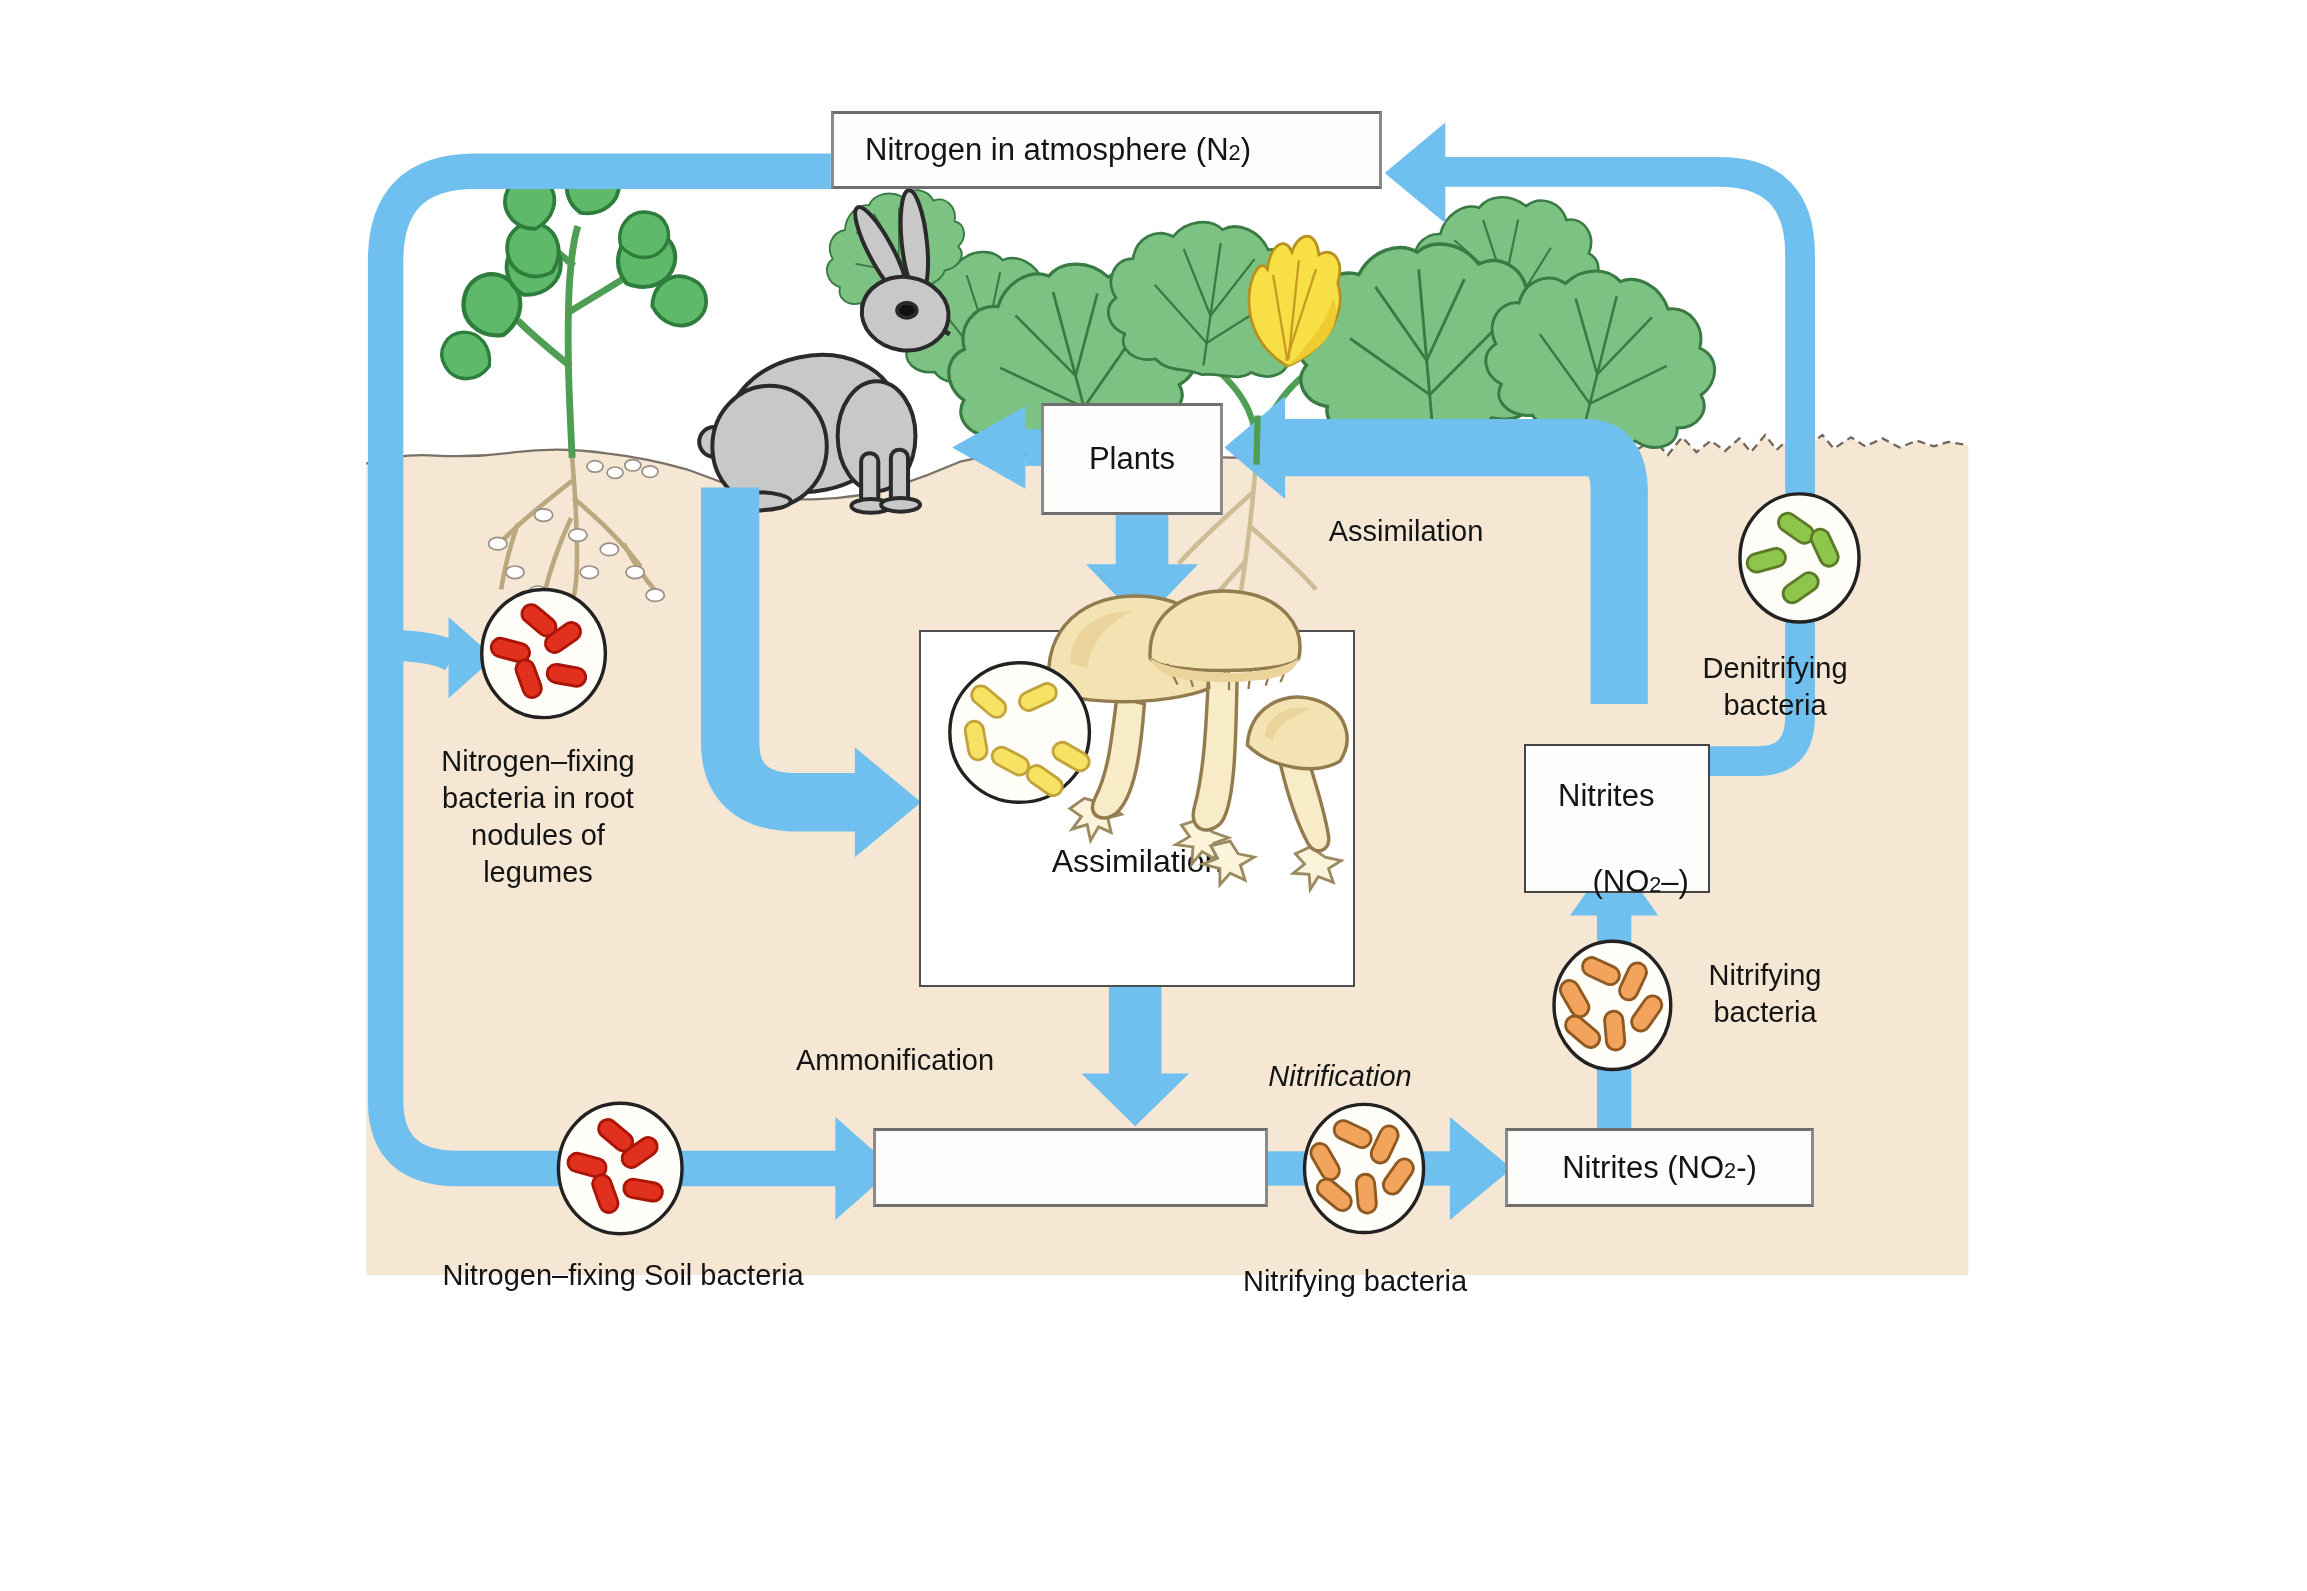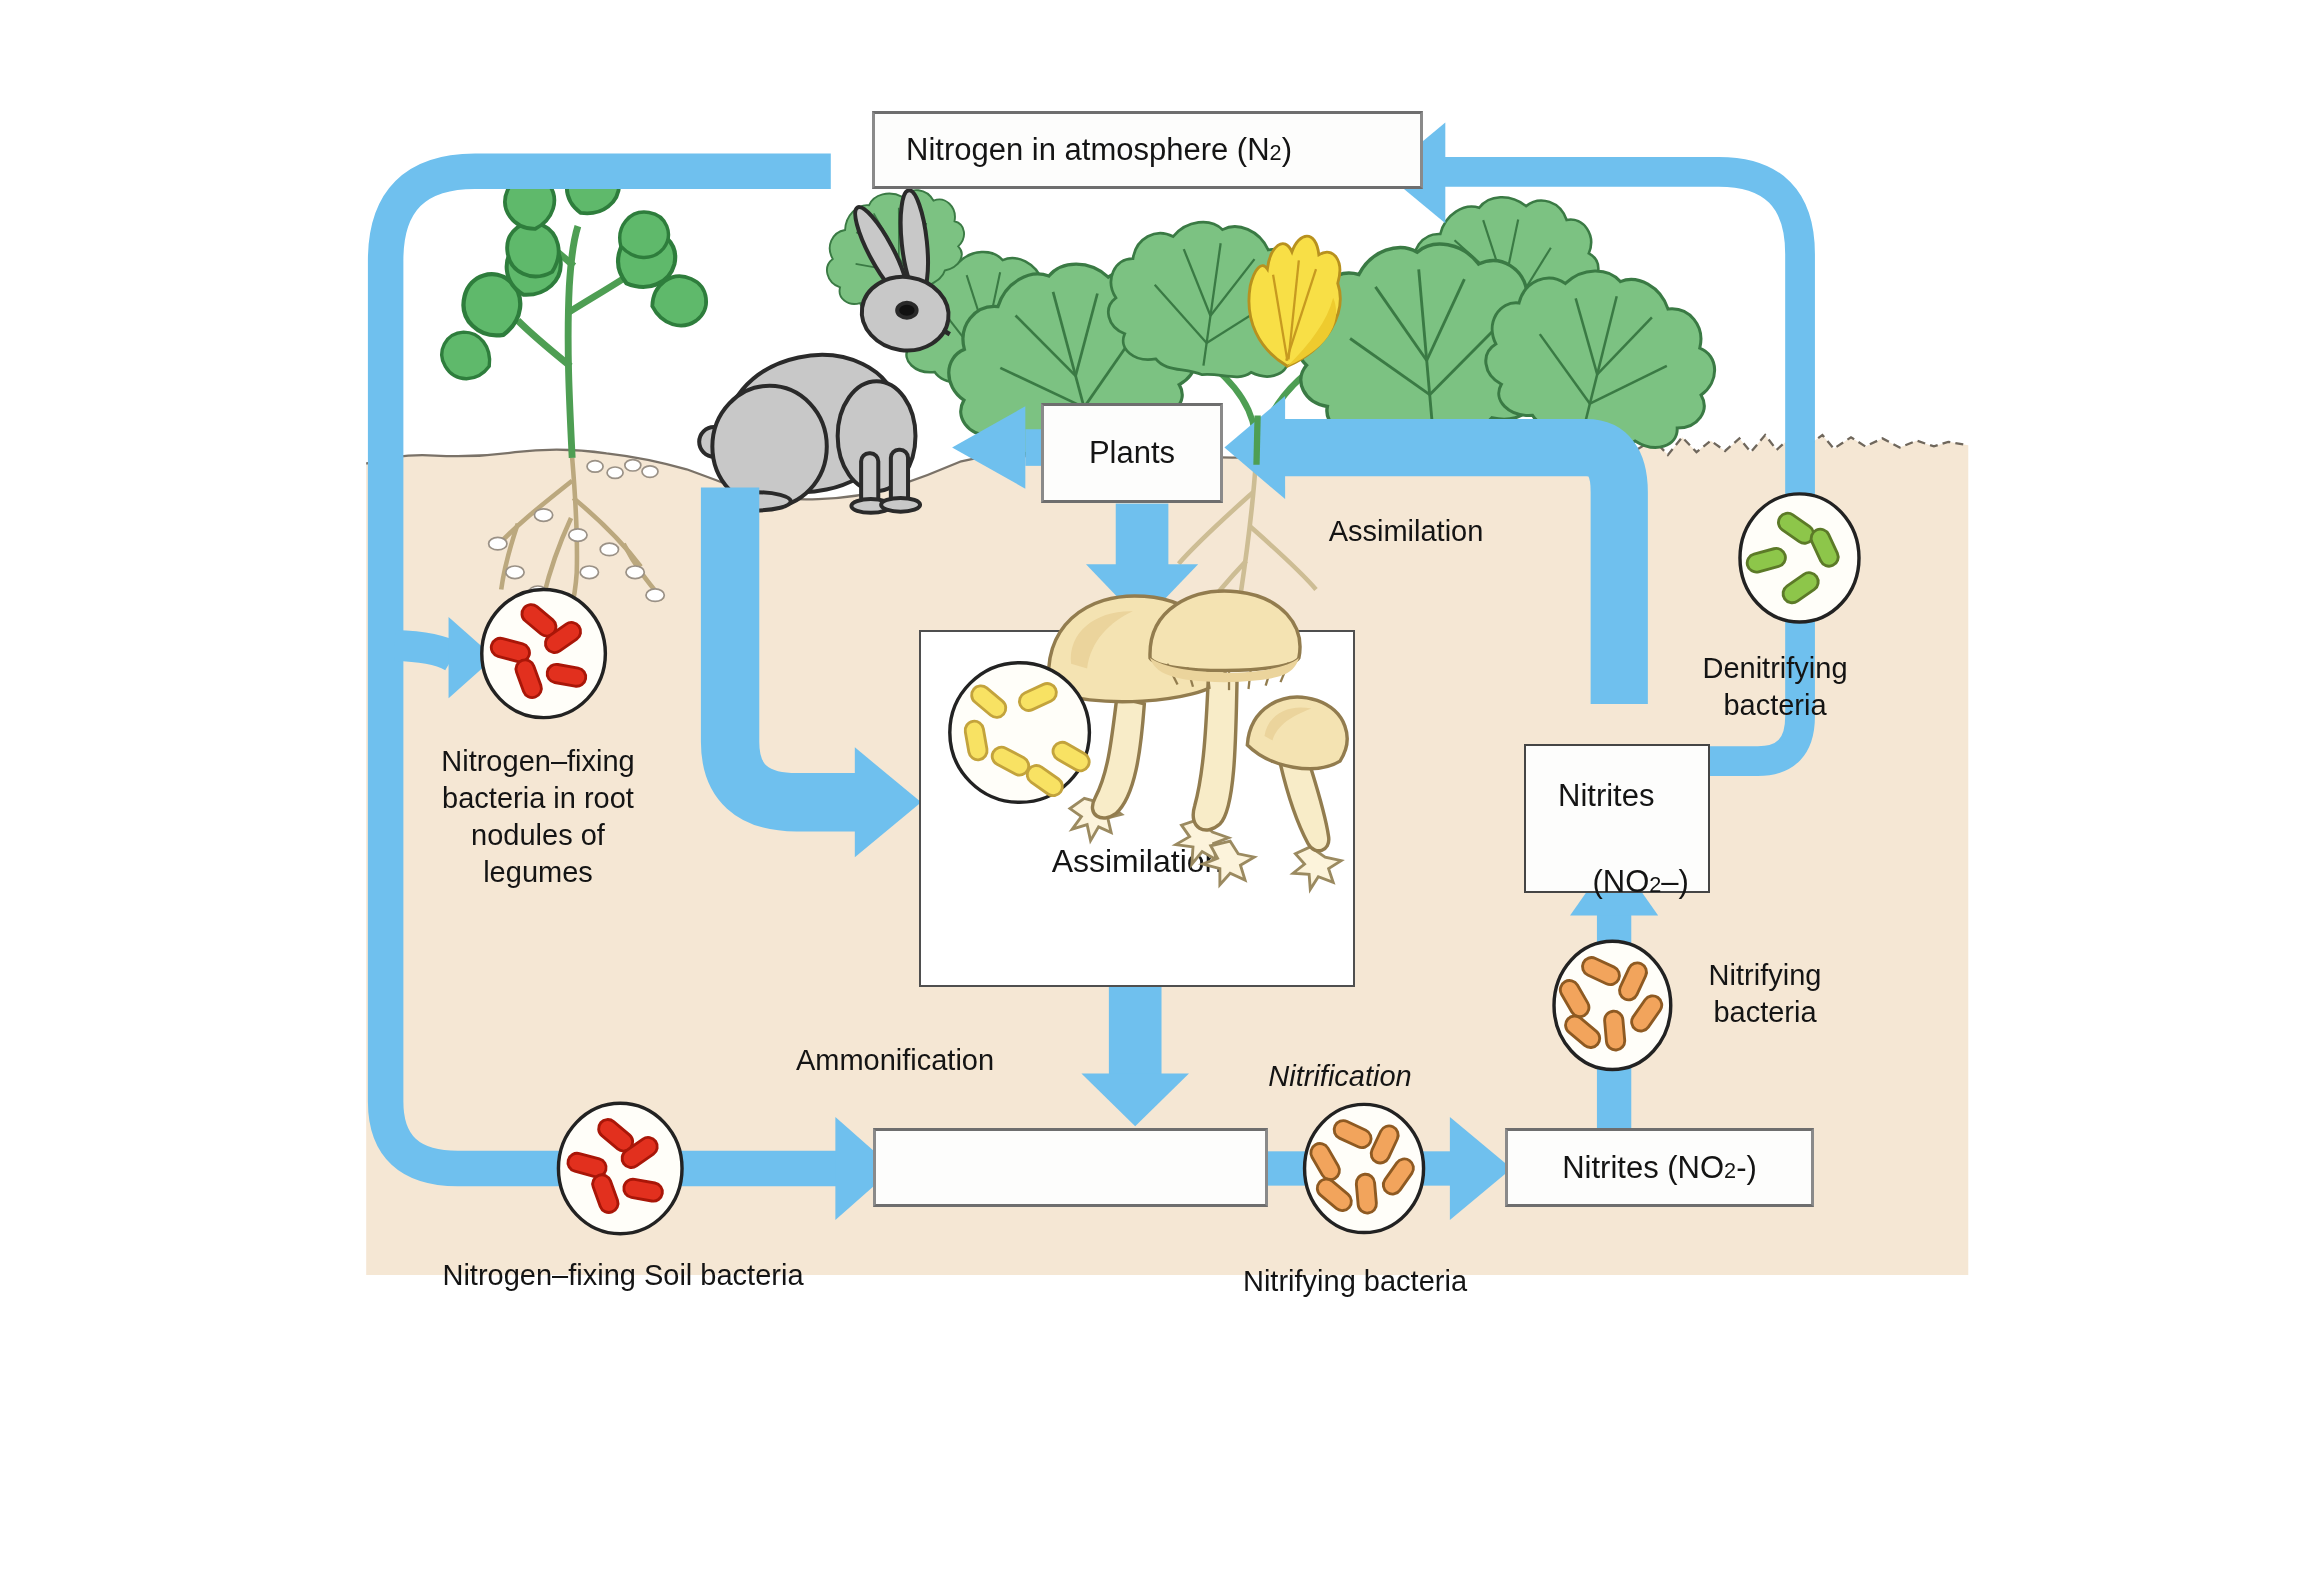--- a/index.html
+++ b/index.html
@@ -246,29 +246,29 @@
     <ellipse cx="3145" cy="975" rx="104" ry="112" fill="#FFFEF9" stroke="#222222" stroke-width="6"></ellipse>
     <g fill="#8DC64A" stroke="#5C7A28" stroke-width="5">
       <use href="#rod" transform="translate(3139,923) rotate(35)"></use>
       <use href="#rod" transform="translate(3087,979) rotate(-15)"></use>
       <use href="#rod" transform="translate(3189,957) rotate(65)"></use>
       <use href="#rod" transform="translate(3147,1027) rotate(-35)"></use>
     </g>
   </g>
 </svg>
 
-<div class="dbox" id="box-atmosphere" style="left:831px;top:111px;width:551px;height:78px;margin-left:41px;">
+<div class="dbox" id="box-atmosphere" style="left:831px;top:111px;width:551px;height:78px;">
   <div class="cc">
         <span>
     <span>Nitrogen in atmosphere (N</span><span class="sub">2</span><span>)</span>
   </span>
       </div>
 </div>
 
-<div class="dbox" id="box-plants" style="left:1041px;top:403px;width:182px;height:100px;">
+<div class="dbox" id="box-plants" style="left:1041px;top:403px;width:182px;height:112px;">
   <div class="cc">
         <span>Plants</span>
       </div>
 </div>
 
 <div class="dbox" id="box-assim" style="left:919px;top:630px;width:436px;height:357px;">
   <div id="assim-inner">Assimilation</div>
 </div>
 
 <div class="dbox" id="box-nitrites-right" style="left:1524px;top:701px;width:186px;height:149px;">

